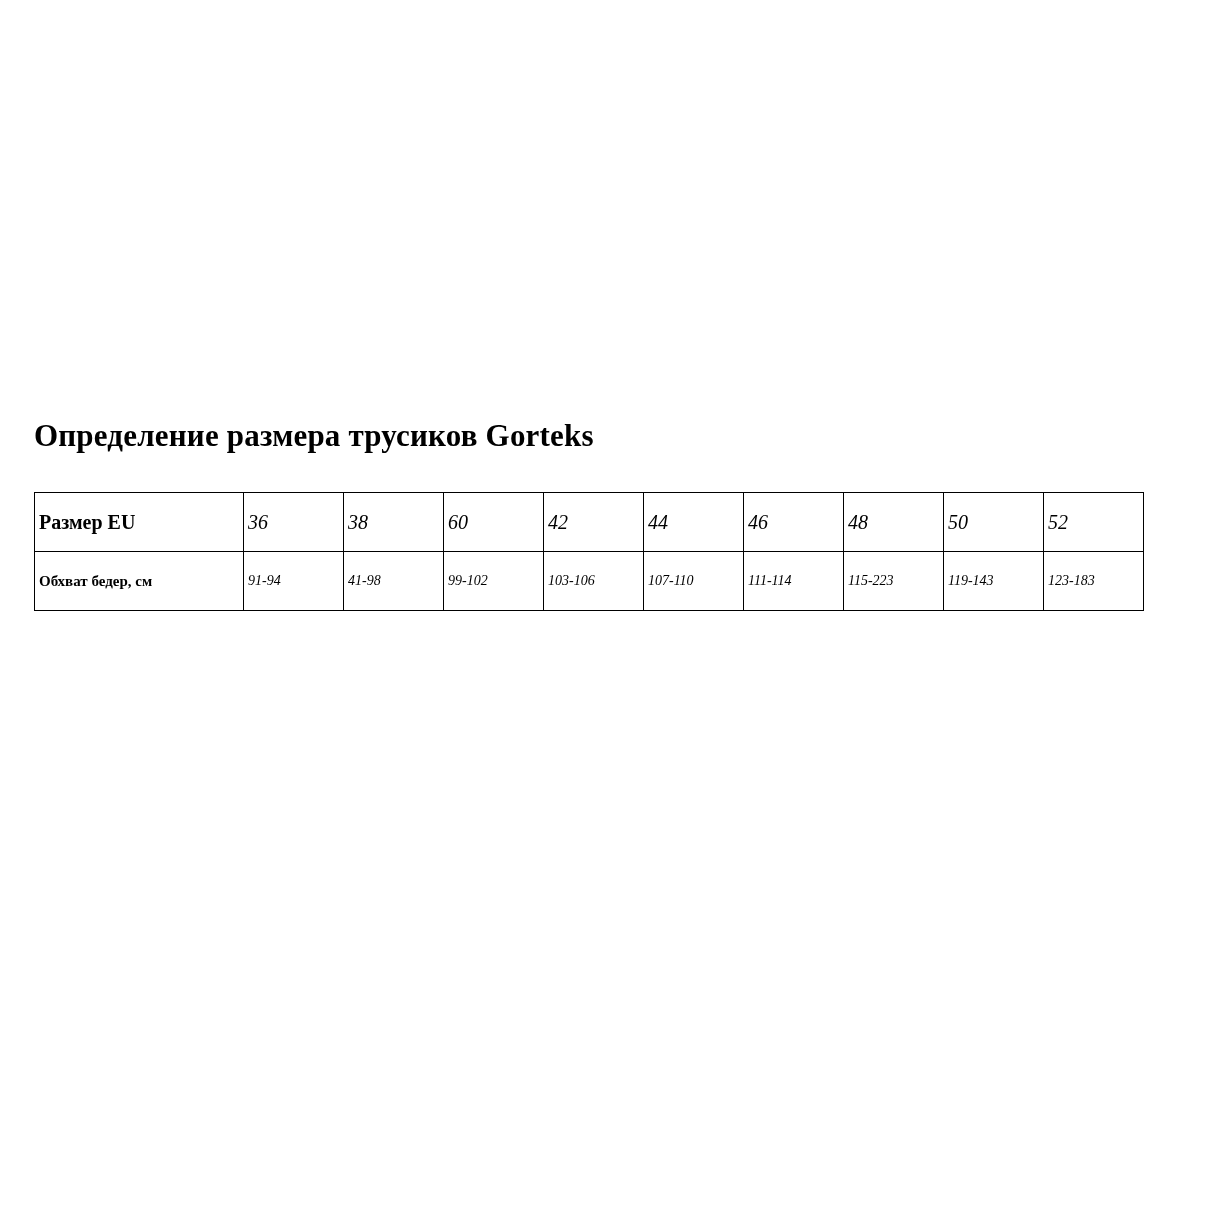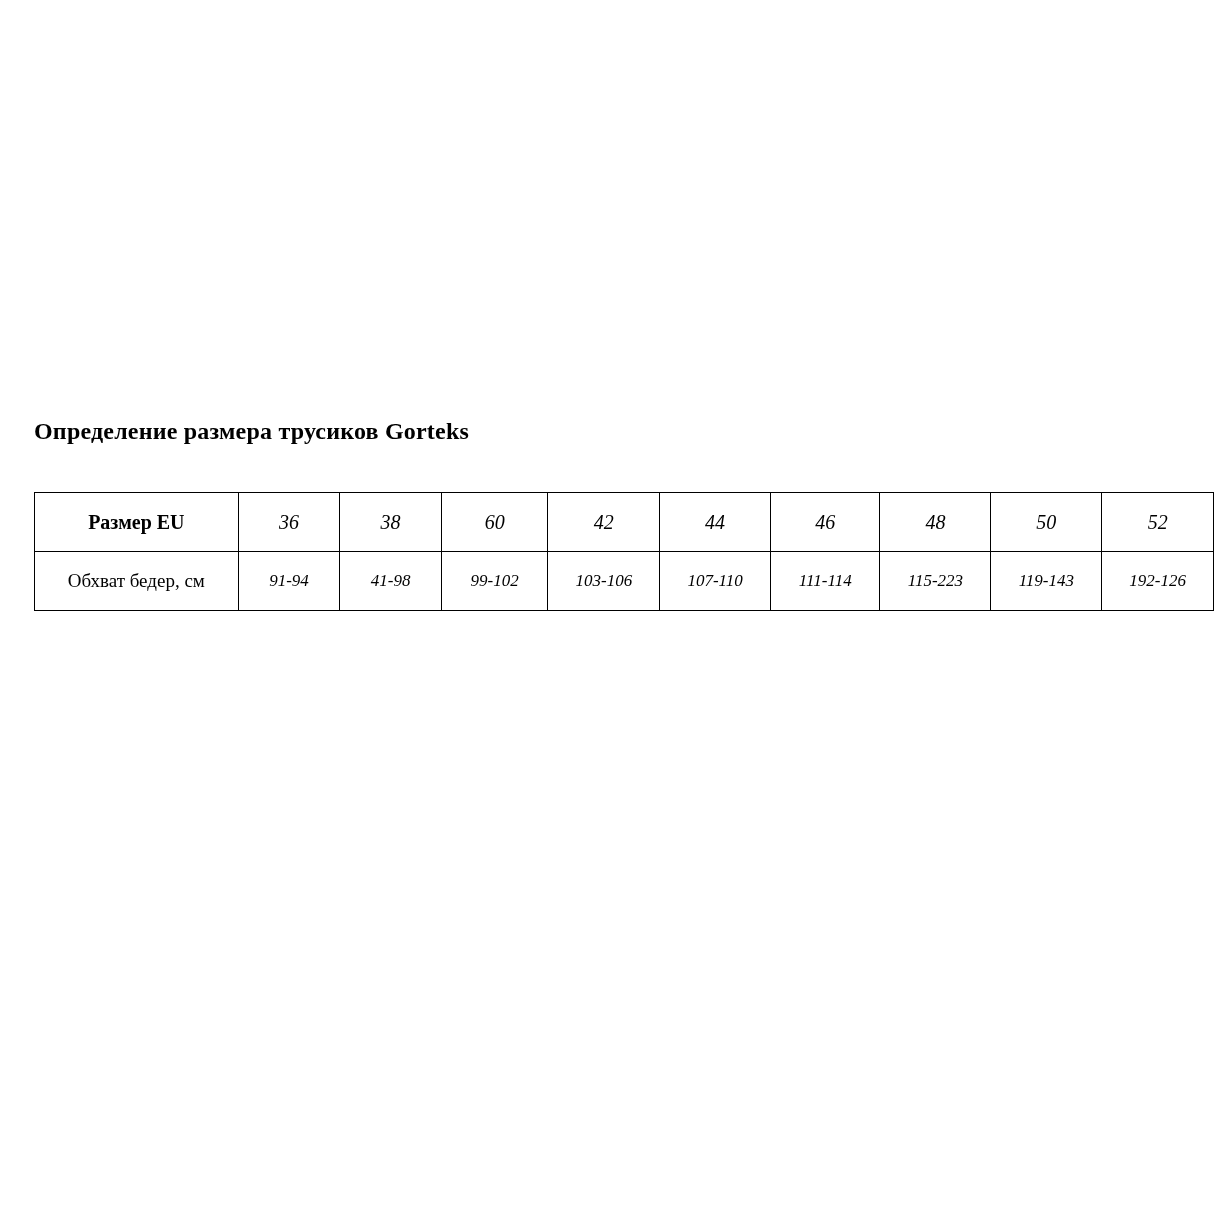--- a/index.html
+++ b/index.html
@@ -19,56 +19,55 @@
     position: absolute;
     left: 0;
     top: 0;
     width: 1214px;
     height: 1214px;
   }
   .title {
     position: absolute;
     left: 34px;
     top: 418px;
-    font-size: 24px;
+    font-size: 31px;
     font-weight: bold;
     letter-spacing: 0.2px;
     white-space: nowrap;
   }
   .size-table {
     position: absolute;
     left: 34px;
     top: 492px;
     border-collapse: collapse;
     table-layout: fixed;
   }
   .size-table td {
     border: 1px solid #000000;
     height: 58px;
     font-size: 20px;
-    text-align: center;
     vertical-align: middle;
-    padding: 0 20px;
+    padding: 0 4px;
     white-space: nowrap;
   }
   .size-table td.rowhead {
     width: 200px;
     font-weight: bold;
   }
   .size-table tr.hips td.rowhead {
-    font-weight: normal;
-    font-size: 19px;
+    font-weight: bold;
+    font-size: 15px;
     margin-top: 7px;
   }
   .size-table td.val {
     width: 91px;
     font-style: italic;
   }
   .size-table tr.hips td.val {
-    font-size: 17px;
+    font-size: 14px;
   }
 </style>
 </head>
 <body>
 
 <div class="page">
 
   <div class="title">Определение размера трусиков Gorteks</div>
 
   <table class="size-table">
@@ -88,18 +87,18 @@
       <tr class="hips">
         <td class="rowhead">Обхват бедер, см</td>
         <td class="val">91-94</td>
         <td class="val">41-98</td>
         <td class="val">99-102</td>
         <td class="val">103-106</td>
         <td class="val">107-110</td>
         <td class="val">111-114</td>
         <td class="val">115-223</td>
         <td class="val">119-143</td>
-        <td class="val">192-126</td>
+        <td class="val">123-183</td>
       </tr>
     </tbody>
   </table>
 
 </div>
 
 </body></html>

